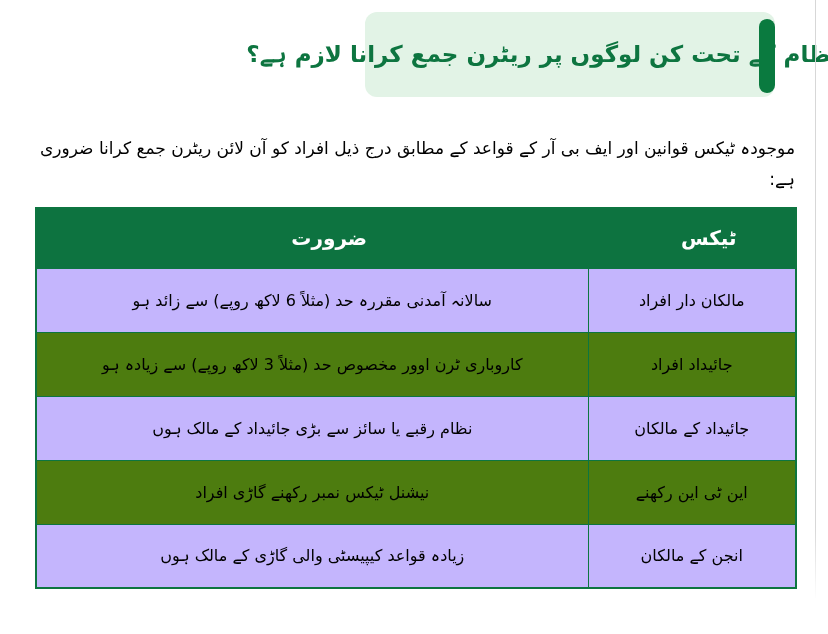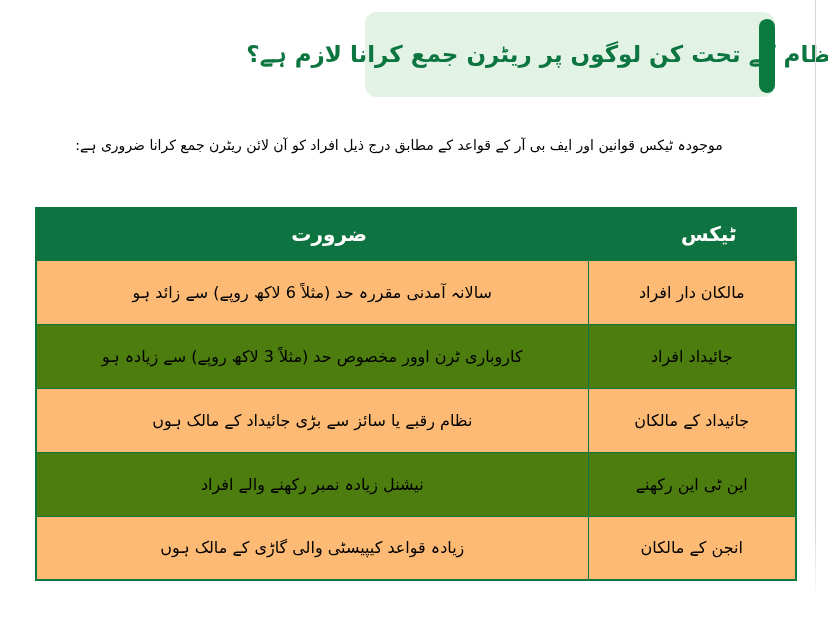--- a/index.html
+++ b/index.html
@@ -42,25 +42,25 @@
     font-weight: bold;
     font-size: 23px;
     line-height: 1.2;
     padding: 0 24px 0 10px;
     text-align: center;
     white-space: nowrap;
   }
   
   .intro {
     position: absolute;
-    top: 133px; right: 28px;
+    top: 133px; right: 20px;
     width: 776px;
-    text-align: center;
+    text-align: right;
     color: #000000;
-    font-size: 14px;
+    font-size: 17px;
     line-height: 1.8;
   }
   
   table.req-table {
     position: absolute;
     top: 207px; left: 35px;
     width: 760px;
     border-collapse: collapse;
     table-layout: fixed;
     background: #ffffff;
@@ -70,29 +70,29 @@
     border: 1.5px solid #0d7540;
     text-align: center;
     vertical-align: middle;
     padding: 4px 10px;
   }
   .req-table th {
     background: #0d7340;
     color: #ffffff;
     font-size: 20px;
     font-weight: bold;
-    height: 52px;
+    height: 60px;
     border-color: #0d7340;
     border-bottom-color: #0d7540;
     padding-left: 44px;
   }
   .req-table td { height: 64px; font-size: 16px; color: #000000; }
   .col-category    { width: 208px; }
   .col-requirement { width: 552px; }
-  .req-table tr.row-odd td  { background: #fdba74; }
+  .req-table tr.row-odd td  { background: #c4b5fd; }
   .req-table tr.row-even td { background: #4d7c0f; }
 </style>
 </head>
 <body>
 
 <div class="page">
 
   <div class="heading-box">
     <div class="heading-accent-bar"></div>
     <div class="heading-text">نئے نظام کے تحت کن لوگوں پر ریٹرن جمع کرانا لازم ہے؟</div>
@@ -119,21 +119,21 @@
       <tr class="row-even">
         <td>جائیداد افراد</td>
         <td>کاروباری ٹرن اوور مخصوص حد (مثلاً 3 لاکھ روپے) سے زیادہ ہو</td>
       </tr>
       <tr class="row-odd">
         <td>جائیداد کے مالکان</td>
         <td>نظام رقبے یا سائز سے بڑی جائیداد کے مالک ہوں</td>
       </tr>
       <tr class="row-even">
         <td>این ٹی این رکھنے</td>
-        <td>نیشنل زیادہ نمبر رکھنے والے افراد</td>
+        <td>نیشنل ٹیکس نمبر رکھنے گاڑی افراد</td>
       </tr>
       <tr class="row-odd">
         <td>انجن کے مالکان</td>
         <td>زیادہ قواعد کیپیسٹی والی گاڑی کے مالک ہوں</td>
       </tr>
     </tbody>
   </table>
 
 </div>
 

